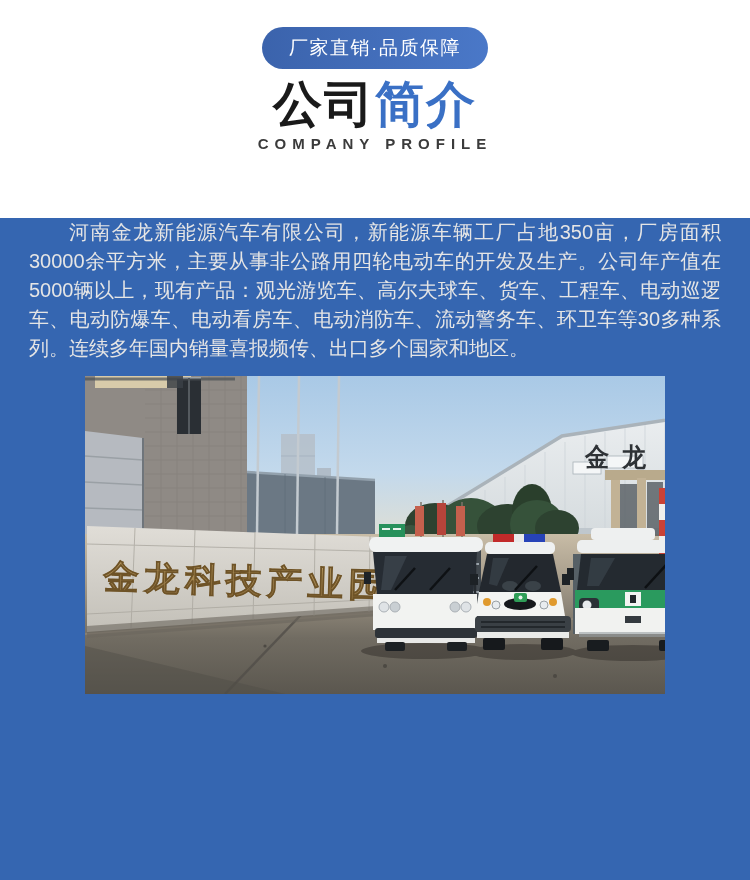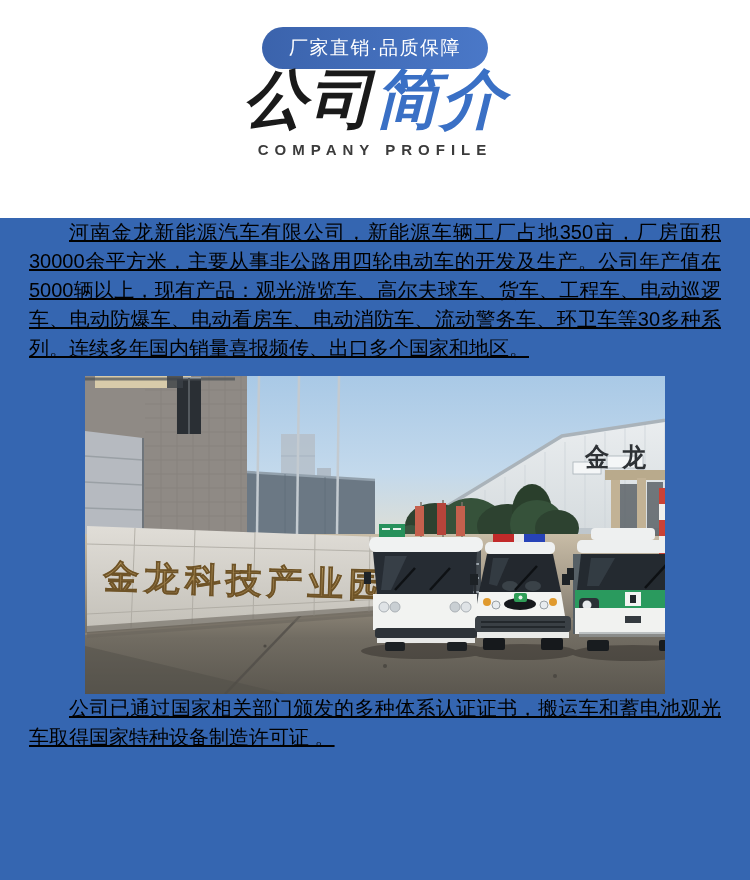--- a/index.html
+++ b/index.html
@@ -13,36 +13,36 @@
   
   .hero { height: 180px; text-align: center; }
   .hero-badge {
     display: inline-flex; align-items: center; justify-content: center;
     margin-top: 27px; padding: 8px 27px;
     border-radius: 999px;
     background: linear-gradient(90deg, #3b63ac, #4a78c8);
     color: #ffffff; font-size: 19px; letter-spacing: 1.5px; font-weight: 500;
   }
   .hero-title {
-    font-size: 64px; font-weight: 900;
-    letter-spacing: 2px; line-height: 60px; color: #1a1a1a; font-style: italic;
+    margin-top: 5px; font-size: 49px; font-weight: 900;
+    letter-spacing: 2px; line-height: 60px; color: #1a1a1a;
   }
   .hero-title .accent { color: #3a70c5; }
   .hero-subtitle {
-    margin-top: 12px; font-size: 15px; font-weight: bold;
+    margin-top: 1px; font-size: 15px; font-weight: bold;
     letter-spacing: 6px; color: #3b3b3b;
   }
   
   .blue-section {
     height: 700px; background: #3566b1;
     padding: 0 29px 26px 29px;
   }
   .blue-section p {
-    color: #000000; font-size: 20px; line-height: 29px;
-    text-align: justify; text-indent: 2em; text-decoration: underline;
+    color: #e5e5e5; font-size: 20px; line-height: 29px;
+    text-align: justify; text-indent: 2em;
   }
   p.p1 { margin-top: 38px; }
   p.p2 { margin-top: 15px; }
   p.p3 { margin-top: 0; }
   .photo-frame {
     width: 580px; height: 318px; margin: 13px auto 0 auto;
     overflow: hidden;
   }
   .photo-frame svg { display: block; width: 676px; height: 318px; }
 </style>
@@ -351,14 +351,13 @@
         <rect x="540" y="240" width="16" height="7" fill="#343a3f"></rect>
         <rect x="494" y="256" width="108" height="5" fill="#9aa0a3" opacity="0.6"></rect>
         <rect x="502" y="264" width="22" height="11" rx="2" fill="#181c1f"></rect>
         <rect x="574" y="264" width="22" height="11" rx="2" fill="#181c1f"></rect>
         <rect x="482" y="192" width="7" height="12" fill="#1d2226"></rect>
         <rect x="604" y="192" width="8" height="12" fill="#1d2226"></rect>
       </g>
     </svg>
   </div>
 
-  <p class="p3">公司已通过国家相关部门颁发的多种体系认证证书，搬运车和蓄电池观光车取得国家特种设备制造许可证 。</p>
 </div>
 
 </body></html>

